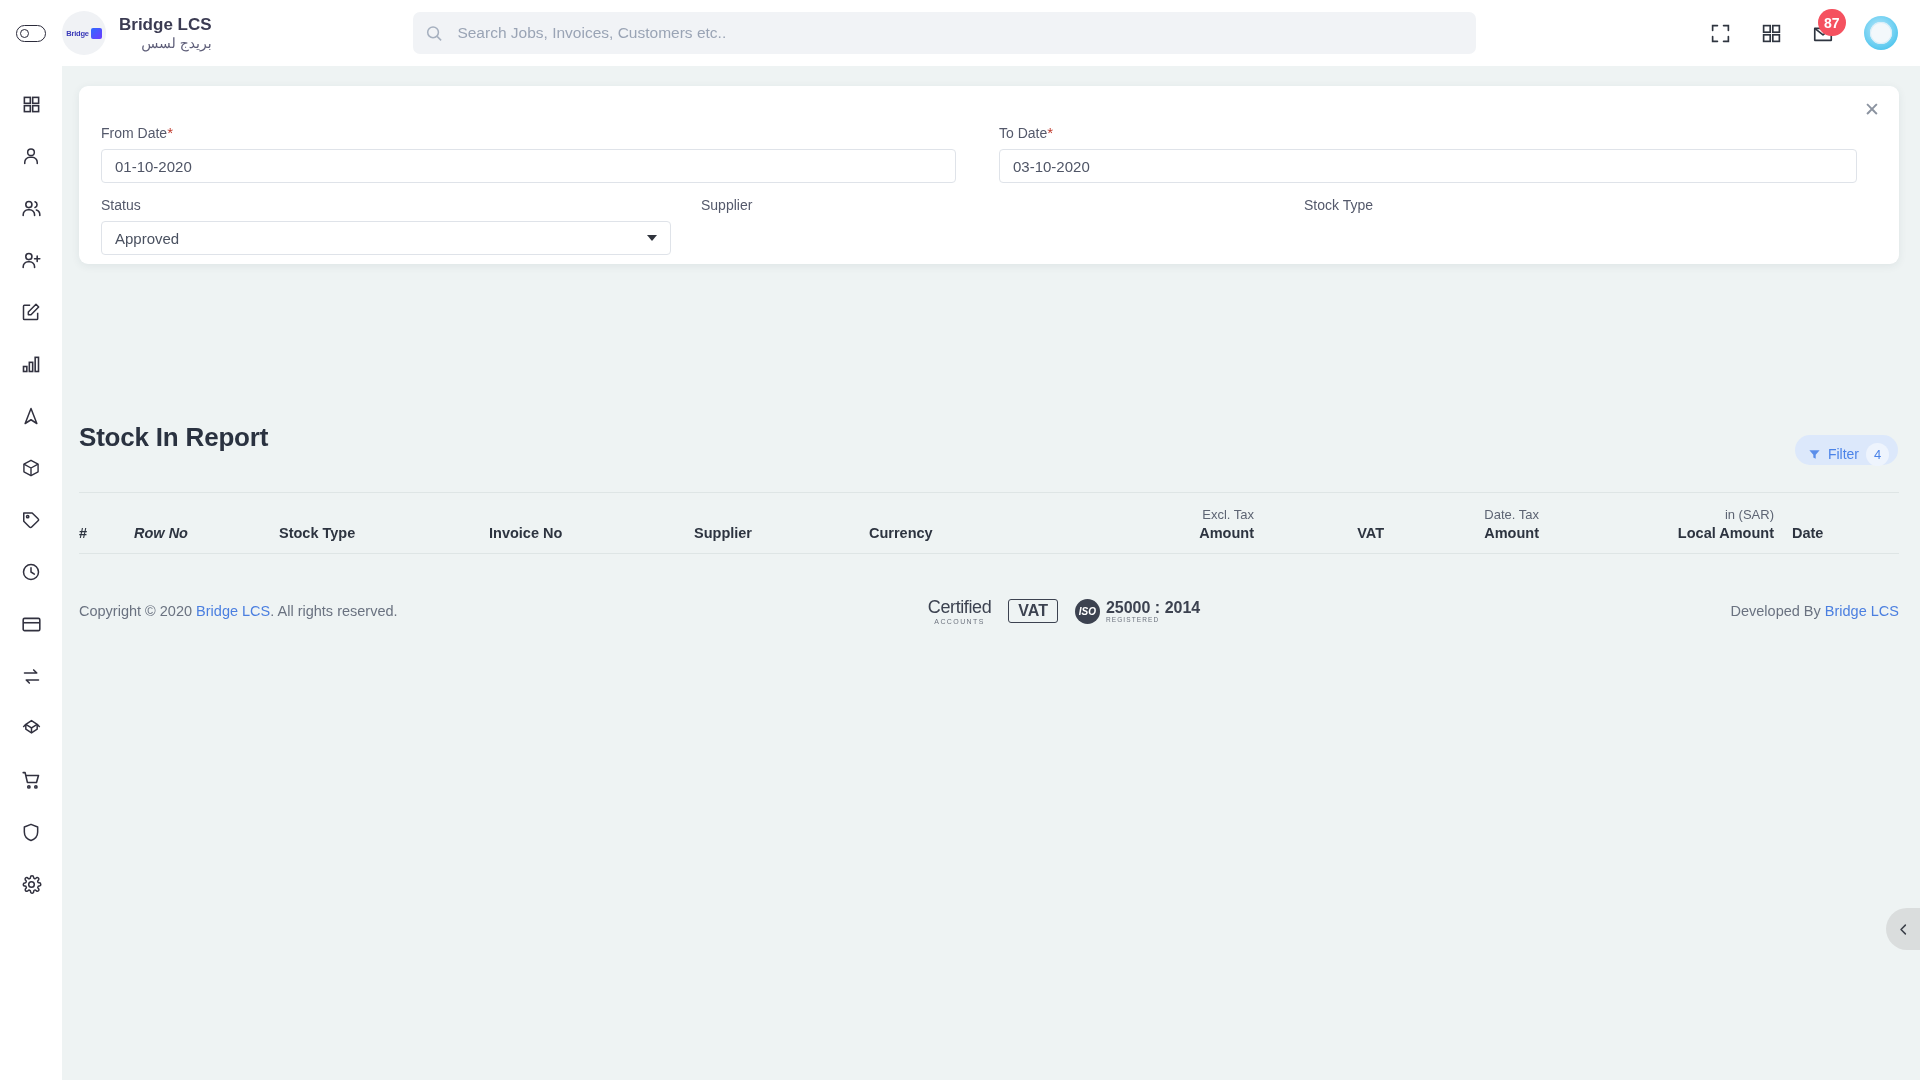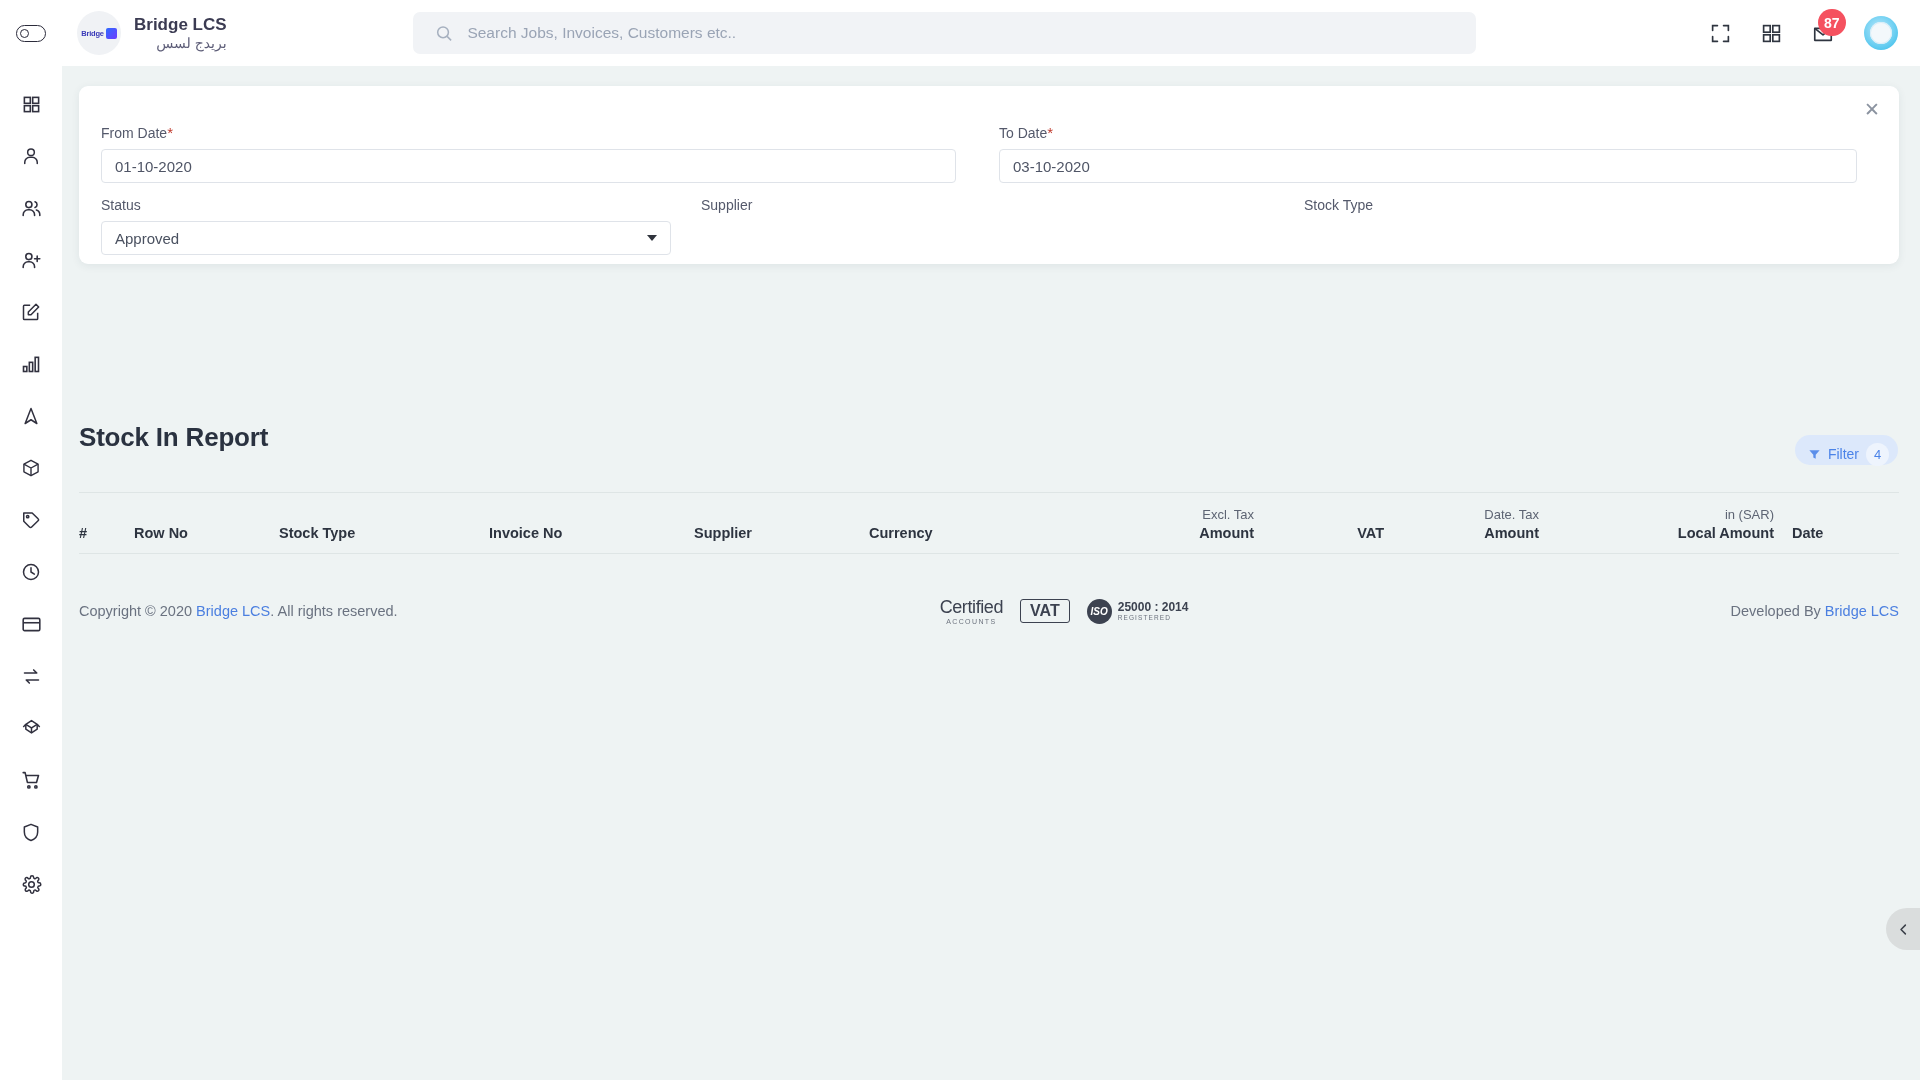--- a/index.html
+++ b/index.html
@@ -23,21 +23,21 @@
     cursor: pointer;
   }
   .toggle-pill {
     width: 30px; height: 17px; border: 1.8px solid #2b2b3b; border-radius: 9px;
     display: flex; align-items: center; padding-left: 3px;
   }
   .toggle-knob {
     width: 9px; height: 9px; border: 1.8px solid #2b2b3b; border-radius: 50%;
   }
   .brand {
-    display: flex; align-items: center; gap: 13px; margin-left: 15px;
+    display: flex; align-items: center; gap: 13px; 
   }
   .brand-logo {
     width: 44px; height: 44px; border-radius: 50%;
     background: #f0f2f5;
     display: flex; align-items: center; justify-content: center;
     gap: 2px;
   }
   .brand-logo .lg-text {
     font-size: 7.5px; font-weight: 700; color: #3a3ab8; letter-spacing: -0.2px;
   }
@@ -46,21 +46,21 @@
     background: linear-gradient(135deg,#2f6bff 0%,#6d3bff 100%);
   }
   .brand-names { line-height: 1.25; }
   .brand-en { font-size: 17px; color: #3b3b52; font-weight: 600; }
   .brand-ar { font-size: 14px; color: #5c5c77; direction: rtl; }
 
   .searchwrap {
     position: absolute; left: 413px; top: 12px;
     width: 1063px; height: 42px;
     background: #f1f3f6; border-radius: 7px;
-    display: flex; align-items: center; padding: 0 22px; gap: 14px;
+    display: flex; align-items: center; padding: 0 12px; gap: 14px;
   }
   .search-input {
     border: none; background: transparent; outline: none;
     font-family: "Liberation Sans", sans-serif;
     font-size: 15.5px; color: #7b8598; width: 100%;
   }
   .search-input::placeholder { color: #9aa4b5; }
 
   .topbar-right {
     position: absolute; right: 22px; top: 0; height: 66px;
@@ -227,21 +227,21 @@
     padding: 2px 9px; font-size: 16px; font-weight: 700; color: #3c4250;
   }
   .cert-iso { display: flex; align-items: center; gap: 6px; }
   .iso-seal {
     width: 25px; height: 25px; border-radius: 50%;
     background: #3c4250; color: #fff;
     display: flex; align-items: center; justify-content: center;
     font-size: 10px; font-weight: 700; font-style: italic;
   }
   .iso-txt { line-height: 1.1; }
-  .iso-txt .i1 { font-size: 12px; font-weight: 700; color: #3c4250; }
+  .iso-txt .i1 { font-size: 16px; font-weight: 700; color: #3c4250; }
   .iso-txt .i2 { font-size: 6.5px; letter-spacing: 1.1px; color: #6d737f; }
 
   
   .edge-tab {
     position: absolute; right: 0; top: 908px;
     width: 34px; height: 42px;
     background: #dadddd; border-radius: 21px 0 0 21px;
     display: flex; align-items: center; justify-content: center;
     cursor: pointer; color: #3a3f48;
   }
@@ -454,21 +454,21 @@
   </div>
 
   <div class="table-wrap">
     <table>
       <thead>
         <tr>
           <th class="th-l" style="width:55px;">
             <span class="sub-spacer"></span>
             <span>#</span>
           </th>
-          <th class="th-l" style="width:145px;">
+          <th class="th-l" style="width:145px;font-style:italic;">
             <span class="sub-spacer"></span>
             <span>Row No</span>
           </th>
           <th class="th-l" style="width:210px;">
             <span class="sub-spacer"></span>
             <span>Stock Type</span>
           </th>
           <th class="th-l" style="width:205px;">
             <span class="sub-spacer"></span>
             <span>Invoice No</span>

